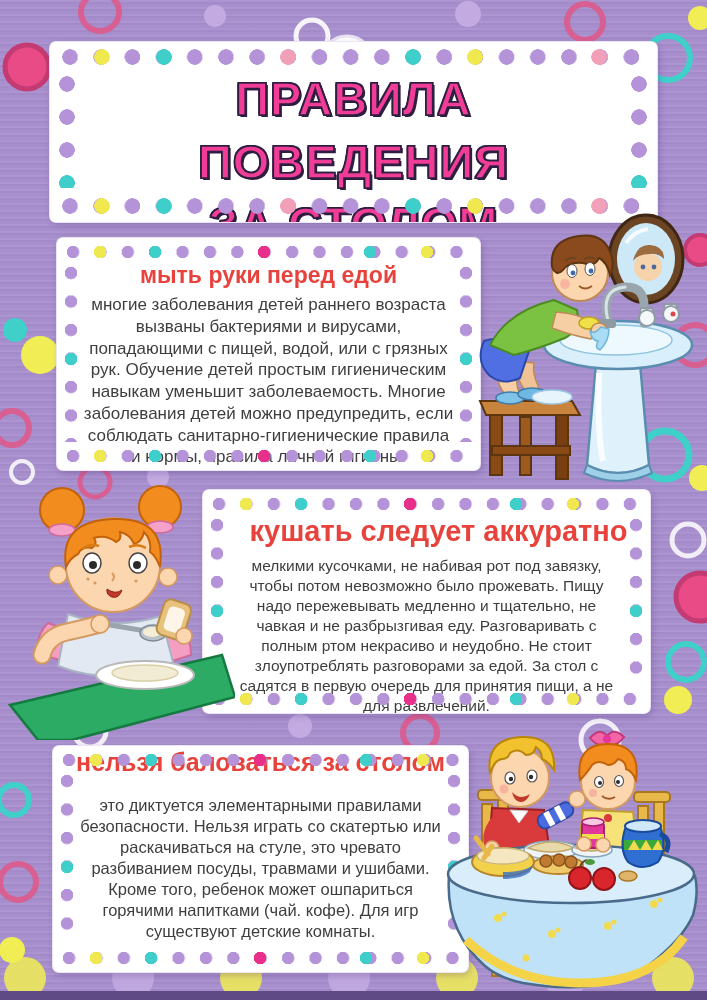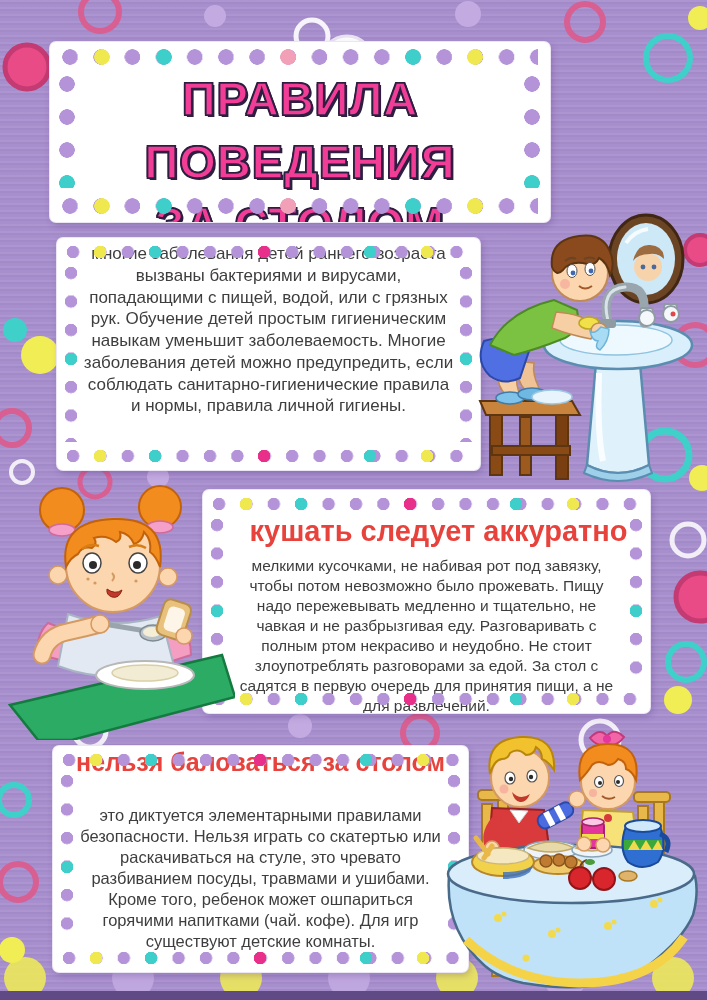--- a/index.html
+++ b/index.html
@@ -47,40 +47,40 @@
       radial-gradient(circle at 8px 8px,#f2a0b8 0 7.5px,transparent 8px),
       radial-gradient(circle at 8px 8px,#efe94f 0 7.5px,transparent 8px),
       radial-gradient(circle at 8px 8px,var(--dot-purple) 0 7.5px,transparent 8px);}
   .big .dr.l,.big .dr.r{top:34px;bottom:34px;width:17px;
     background-size:17px 231px,17px 33px;background-position:0 99px,0 0;
     background-image:
       radial-gradient(circle at 8px 8px,#3ecfcb 0 7.5px,transparent 8px),
       radial-gradient(circle at 8px 8px,var(--dot-purple) 0 7.5px,transparent 8px);}
   .big .dr.l{left:9px}.big .dr.r{right:9px}
 
-  #card-title{left:50px;top:42px;width:500px;height:180px;}
+  #card-title{left:50px;top:42px;width:607px;height:180px;}
   #card-1{left:57px;top:238px;width:423px;height:232px;}
   #card-2{left:203px;top:490px;width:447px;height:223px;}
   #card-3{left:53px;top:746px;width:415px;height:226px;}
 
   .title{
     margin:26px 30px 0;text-align:center;font-weight:800;
     font-size:47px;line-height:1.33;letter-spacing:1px;
     color:var(--title-pink);
     -webkit-text-stroke:1.5px #2e1e42;
     text-shadow:2px 2px 0 #2e1e42,-1px -1px 0 #2e1e42,1px -1px 0 #2e1e42,-1px 1px 0 #2e1e42;
   }
   .rule-heading{margin:0;text-align:center;font-weight:700;color:var(--heading-red);}
   .rule-body{margin:0;text-align:center;color:var(--body-text);}
   #card-1 .rule-heading{margin-top:24px;font-size:23px;}
   #card-1 .rule-body{margin:5px 26px 0;font-size:17px;line-height:1.28;}
   #card-2 .rule-heading{margin-top:25px;font-size:29px;padding-left:24px;}
   #card-2 .rule-body{margin:8px 28px 0;font-size:15.5px;line-height:1.29;}
   #card-3 .rule-heading{margin-top:2px;font-size:25px;}
-  #card-3 .rule-body{margin:28px 27px 0;font-size:16.5px;line-height:1.27;}
+  #card-3 .rule-body{margin:18px 27px 0;font-size:16.5px;line-height:1.27;}
 
   .illo{position:absolute;z-index:2;margin:0;padding:0;}
   #illo-1{left:468px;top:213px;width:239px;height:270px;}
   #illo-2{left:0;top:483px;width:235px;height:257px;}
   #illo-3{left:440px;top:726px;width:267px;height:274px;}
   .illo svg{display:block;width:100%;height:100%;}
 </style>
 </head>
 <body>
 
@@ -138,20 +138,21 @@
       <span>ПРАВИЛА ПОВЕДЕНИЯ</span><br>
       <span>ЗА СТОЛОМ</span>
     </h1>
   </section>
 
   <section class="card" id="card-1">
     <div class="dr t"></div>
     <div class="dr b"></div>
     <div class="dr l"></div>
     <div class="dr r"></div>
+    <h2 class="rule-heading">мыть руки перед едой</h2>
     <p class="rule-body">многие заболевания детей раннего возраста вызваны бактериями и вирусами, попадающими с пищей, водой, или с грязных рук. Обучение детей простым гигиеническим навыкам уменьшит заболеваемость.  Многие заболевания детей можно предупредить, если соблюдать санитарно-гигиенические правила и нормы, правила личной гигиены.</p>
   </section>
 
   <section class="card" id="card-2">
     <div class="dr t"></div>
     <div class="dr b"></div>
     <div class="dr l"></div>
     <div class="dr r"></div>
     <h2 class="rule-heading">кушать следует аккуратно</h2>
     <p class="rule-body">мелкими кусочками, не набивая рот под завязку, чтобы потом невозможно было прожевать. Пищу надо пережевывать медленно и тщательно, не чавкая и не разбрызгивая еду. Разговаривать с полным ртом некрасиво и неудобно. Не стоит злоупотреблять разговорами за едой. За стол с садятся в первую очередь для принятия пищи, а не для развлечений.</p>

